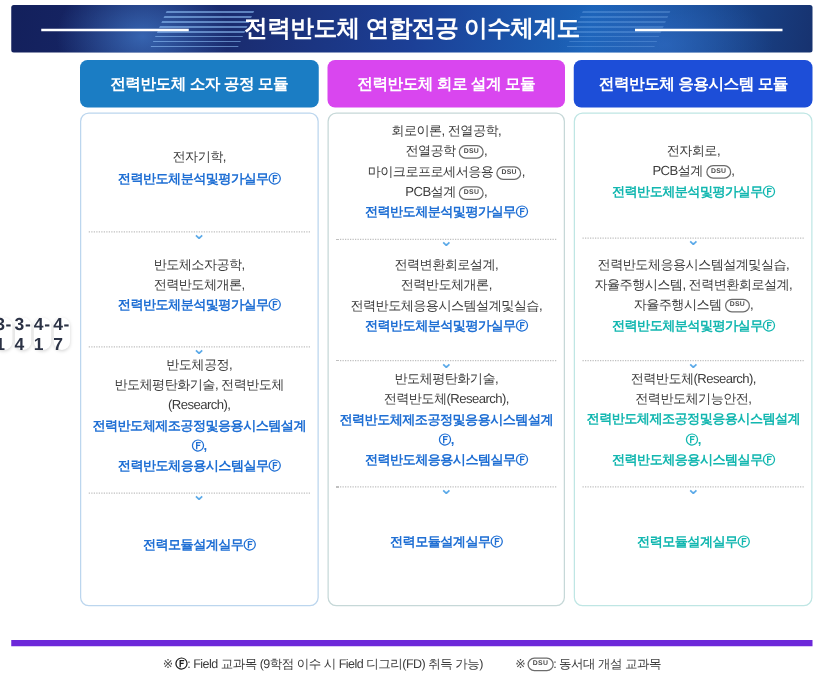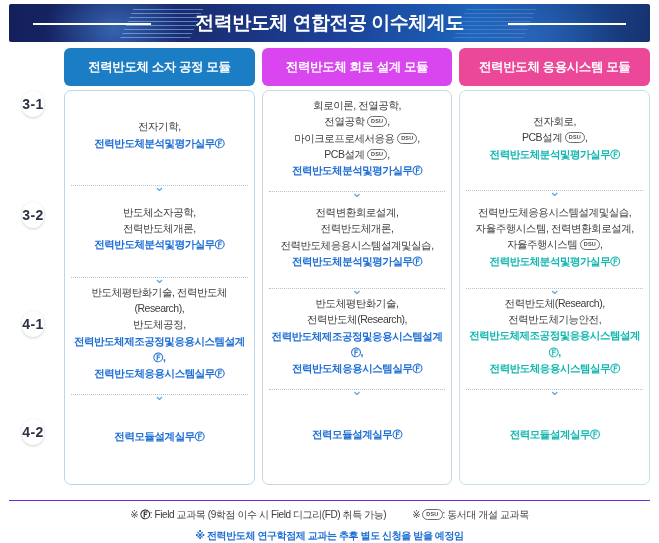--- a/index.html
+++ b/index.html
@@ -65,21 +65,21 @@
     width:48px;flex:0 0 48px;
     display:flex;flex-direction:column;
   }
   .semhead{
     height:38px;border-radius:3px;
     background:#e6e6e6;
     display:flex;align-items:center;justify-content:center;
     font-size:10px;line-height:1.15;font-weight:bold;color:#3d3d3d;
     text-align:center;letter-spacing:-.3px;
   }
-  .sembody{flex:1;display:flex;flex-direction:column;justify-content:flex-end;}
+  .sembody{flex:1;display:flex;flex-direction:row;justify-content:flex-end;}
   .sempill{
     display:flex;align-items:center;justify-content:center;
     background:#ffffff;border-radius:20px;
     box-shadow:0 1px 3px rgba(0,0,0,.18);
     height:26px;margin:0 1px;
     font-size:14px;font-weight:bold;color:#2b3245;letter-spacing:.5px;
   }
   .semslot{display:flex;align-items:center;justify-content:center;}
 
   
@@ -130,21 +130,21 @@
   .fmark{font-size:10px;vertical-align:0;}
 
   
   .footer{
     position:absolute;left:9px;right:9px;bottom:4px;
     text-align:center;
   }
   .legendrow{
     display:flex;align-items:center;justify-content:center;gap:26px;
     padding:7px 0 5px 0;
-    border-top:1px solid #6d28d9;
+    border-top:5px solid #6d28d9;
   }
   .legenditem{font-size:10px;color:#3b3b3b;letter-spacing:-.4px;white-space:nowrap;}
   .legenditem .star{color:#4a4a4a;margin-right:2px;}
   .legenditem .fm{font-weight:bold;color:#1a1a1a;}
   .note{
     font-size:10px;color:#1f6fd4;font-weight:bold;letter-spacing:-.4px;
     padding-top:2px;
   }
 </style>
 </head>
@@ -163,27 +163,27 @@
   </div>
 
   <div class="grid" id="grid" style="height: 437px;">
 
     <div class="semcol">
       <div class="sembody" id="sembody">
           <div class="semslot" style="flex: 1.03 1 0%;">
             <div class="sempill">3-1</div>
           </div>
           <div class="semslot" style="flex: 1 1 0%;">
-            <div class="sempill">3-2</div>
+            <div class="sempill">3-4</div>
           </div>
           <div class="semslot" style="flex: 1 1 0%;">
             <div class="sempill">4-1</div>
           </div>
           <div class="semslot" style="flex: 0.97 1 0%;">
-            <div class="sempill">4-2</div>
+            <div class="sempill">4-7</div>
           </div>
         </div>
     </div>
 
   <div class="modcol">
         <div class="modhead" style="background: rgb(27, 125, 196);">전력반도체 소자 공정 모듈</div>
         <div class="modcard" style="border-color: rgb(188, 214, 238);">
           <div class="cell" style="flex: 1.03 1 0%;">
             <div class="txt">
               <div><span>전자기학,</span></div>
@@ -198,22 +198,22 @@
               <div><span>반도체소자공학,</span></div>
               <div><span>전력반도체개론,</span></div>
               <div><span class="hl">전력반도체분석및평가실무</span><span class="fmark" style="color: rgb(31, 111, 212); font-weight: bold;">Ⓕ</span></div>
             </div>
           </div>
           <div class="sep">
             <span class="chev">⌄</span>
           </div>
           <div class="cell" style="flex: 1 1 0%;">
             <div class="txt">
+              <div><span>반도체공정,</span></div>
               <div><span>반도체평탄화기술, 전력반도체(Research),</span></div>
-              <div><span>반도체공정,</span></div>
               <div><span class="hl">전력반도체제조공정및응용시스템설계</span><span class="fmark" style="color: rgb(31, 111, 212); font-weight: bold;">Ⓕ</span><span class="hl">,</span></div>
               <div><span class="hl">전력반도체응용시스템실무</span><span class="fmark" style="color: rgb(31, 111, 212); font-weight: bold;">Ⓕ</span></div>
             </div>
           </div>
           <div class="sep">
             <span class="chev">⌄</span>
           </div>
           <div class="cell" style="flex: 0.97 1 0%;">
             <div class="txt">
               <div><span class="hl">전력모듈설계실무</span><span class="fmark" style="color: rgb(31, 111, 212); font-weight: bold;">Ⓕ</span></div>
@@ -259,21 +259,21 @@
             <span class="chev">⌄</span>
           </div>
           <div class="cell" style="flex: 0.97 1 0%;">
             <div class="txt">
               <div><span class="hl">전력모듈설계실무</span><span class="fmark" style="color: rgb(31, 111, 212); font-weight: bold;">Ⓕ</span></div>
             </div>
           </div>
         </div>
       </div>
       <div class="modcol">
-        <div class="modhead" style="background: #ec4899;">전력반도체 응용시스템 모듈</div>
+        <div class="modhead" style="background: #1d4ed8;">전력반도체 응용시스템 모듈</div>
         <div class="modcard" style="border-color: rgb(191, 230, 228);">
           <div class="cell" style="flex: 1.03 1 0%;">
             <div class="txt">
               <div><span>전자회로,</span></div>
               <div><span>PCB설계 </span><span class="dsu">DSU</span><span>,</span></div>
               <div><span class="hl-t">전력반도체분석및평가실무</span><span class="fmark" style="color: rgb(19, 183, 176); font-weight: bold;">Ⓕ</span></div>
             </div>
           </div>
           <div class="sep">
             <span class="chev">⌄</span>
@@ -311,15 +311,14 @@
 
   <div class="footer">
     <div class="legendrow">
       <div class="legenditem">
         <span class="star">※</span><span class="fm">Ⓕ</span><span>: Field 교과목 (9학점 이수 시 Field 디그리(FD) 취득 가능)</span>
       </div>
       <div class="legenditem">
         <span class="star">※</span><span class="dsu">DSU</span><span>: 동서대 개설 교과목</span>
       </div>
     </div>
-    <div class="note">※ 전력반도체 연구학점제 교과는 추후 별도 신청을 받을 예정임</div>
   </div>
 </div>
 
 </body></html>

